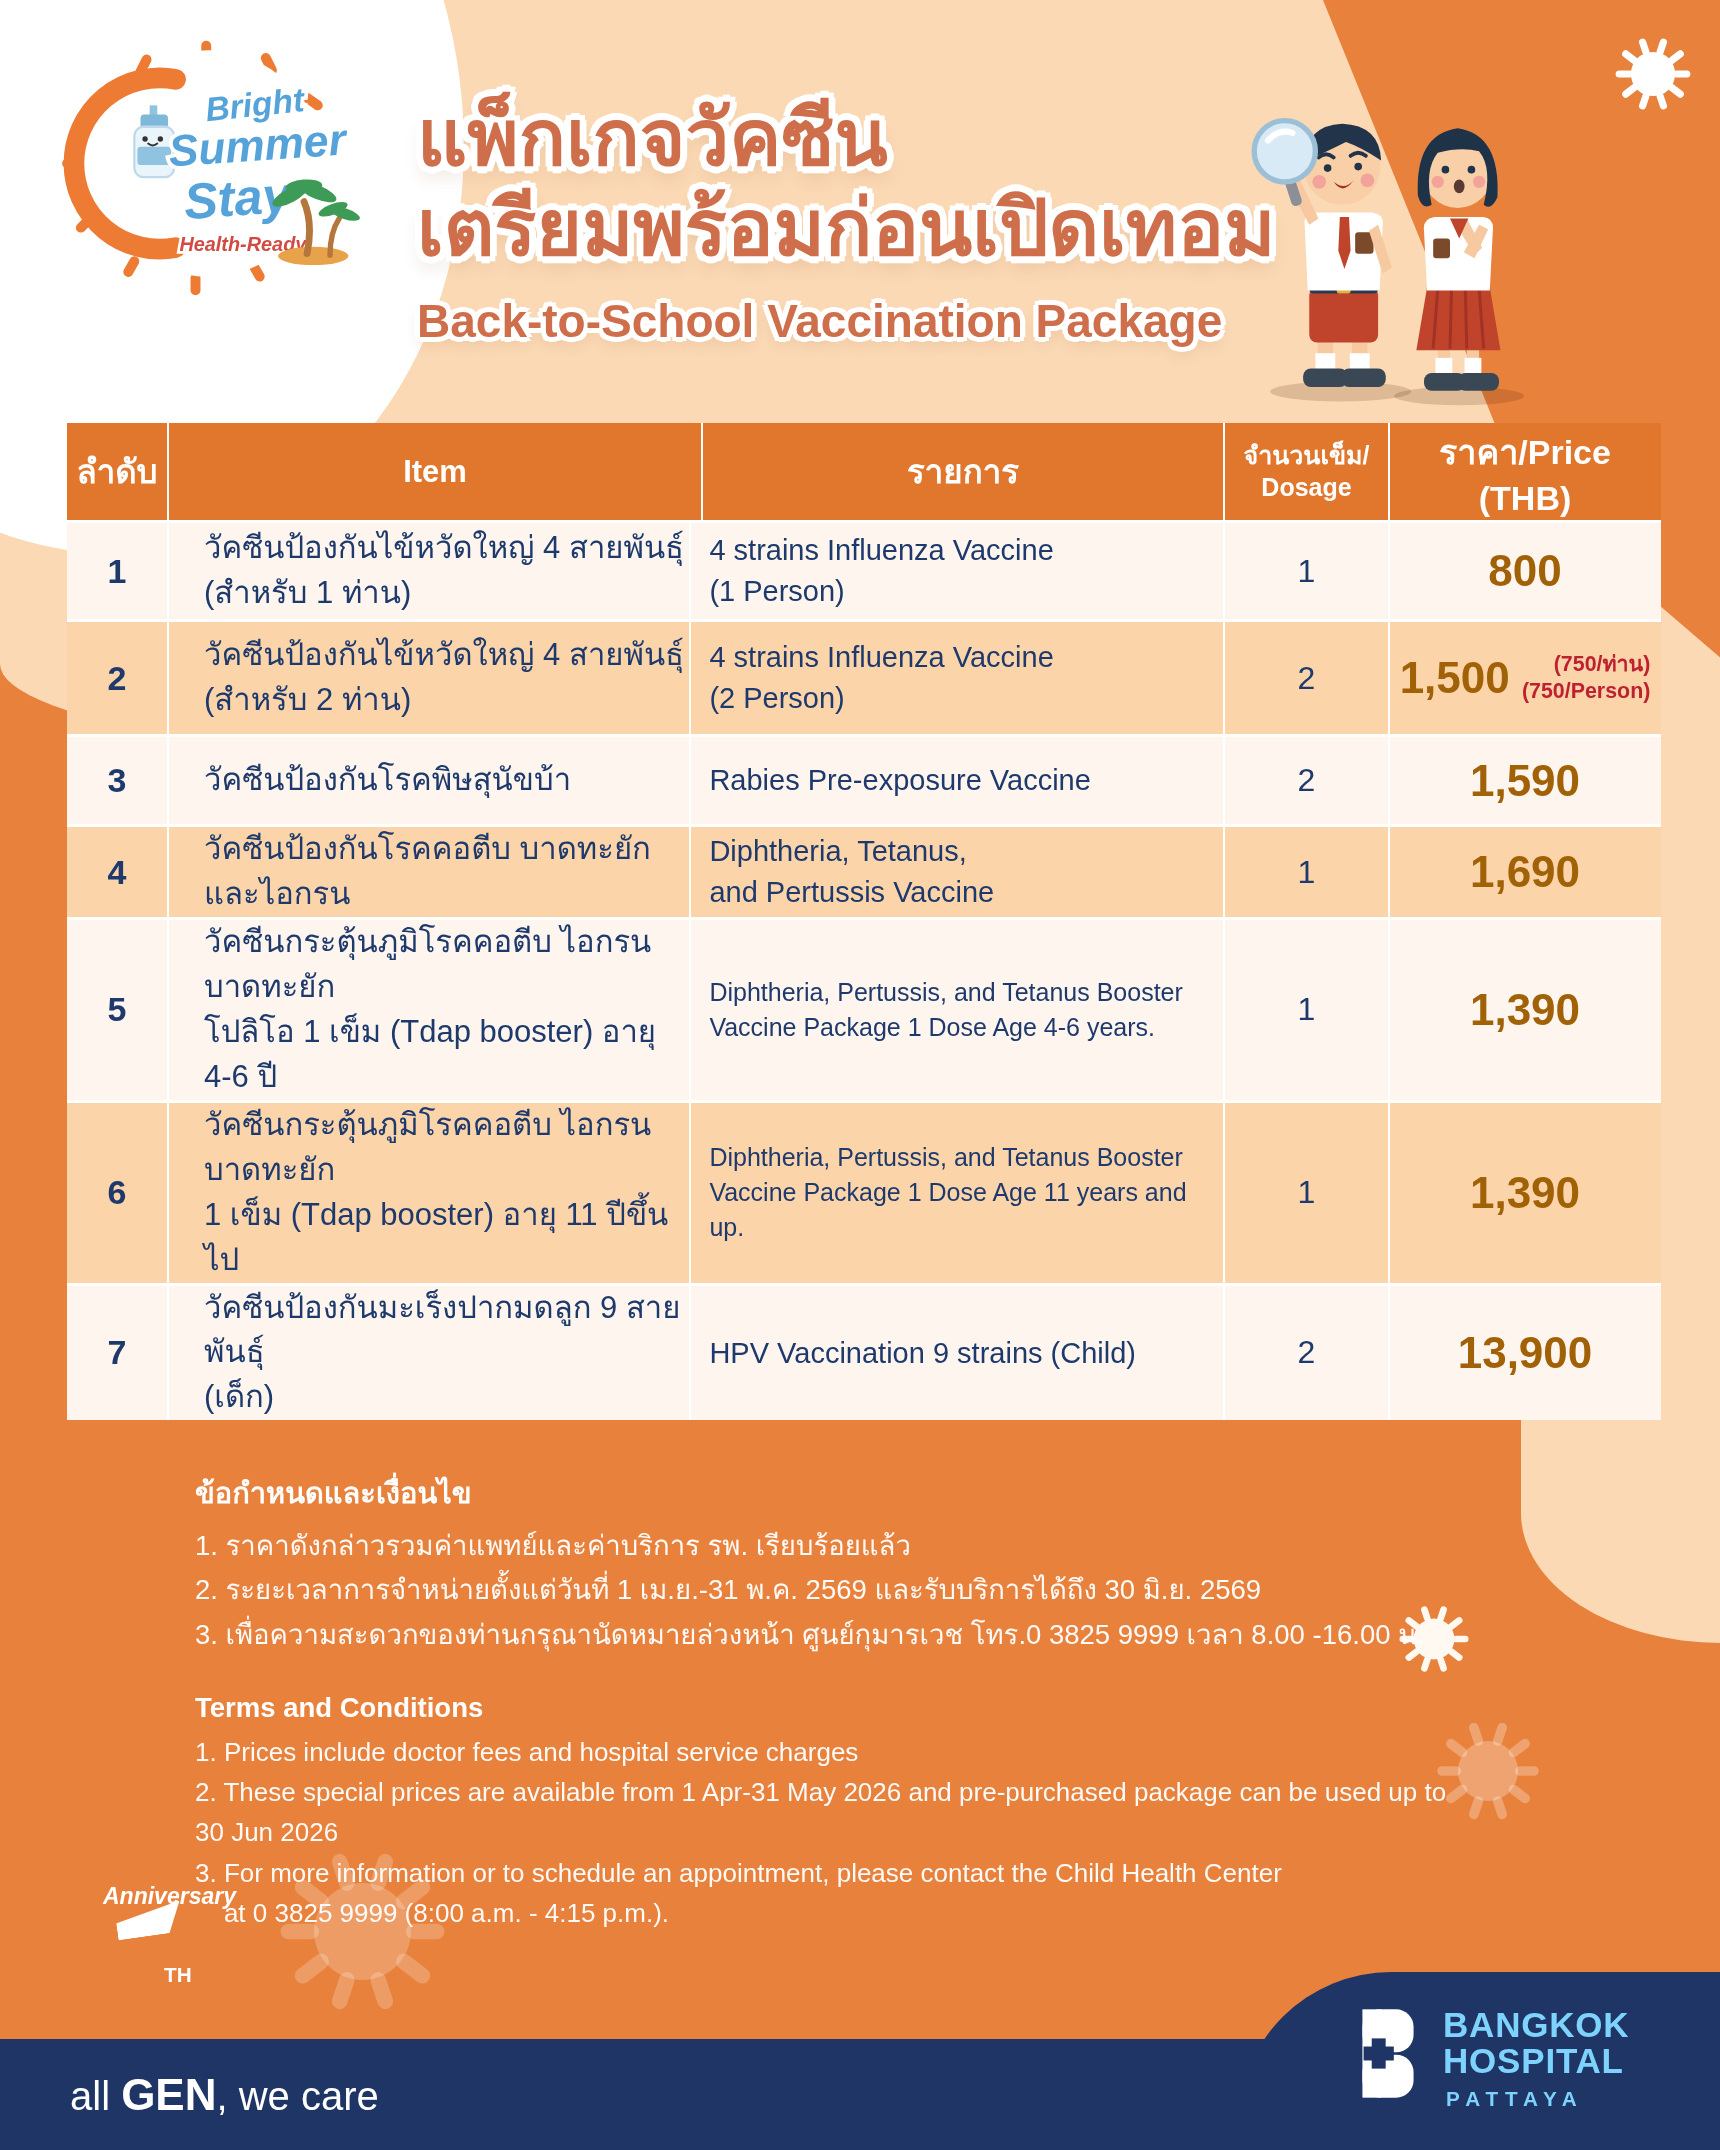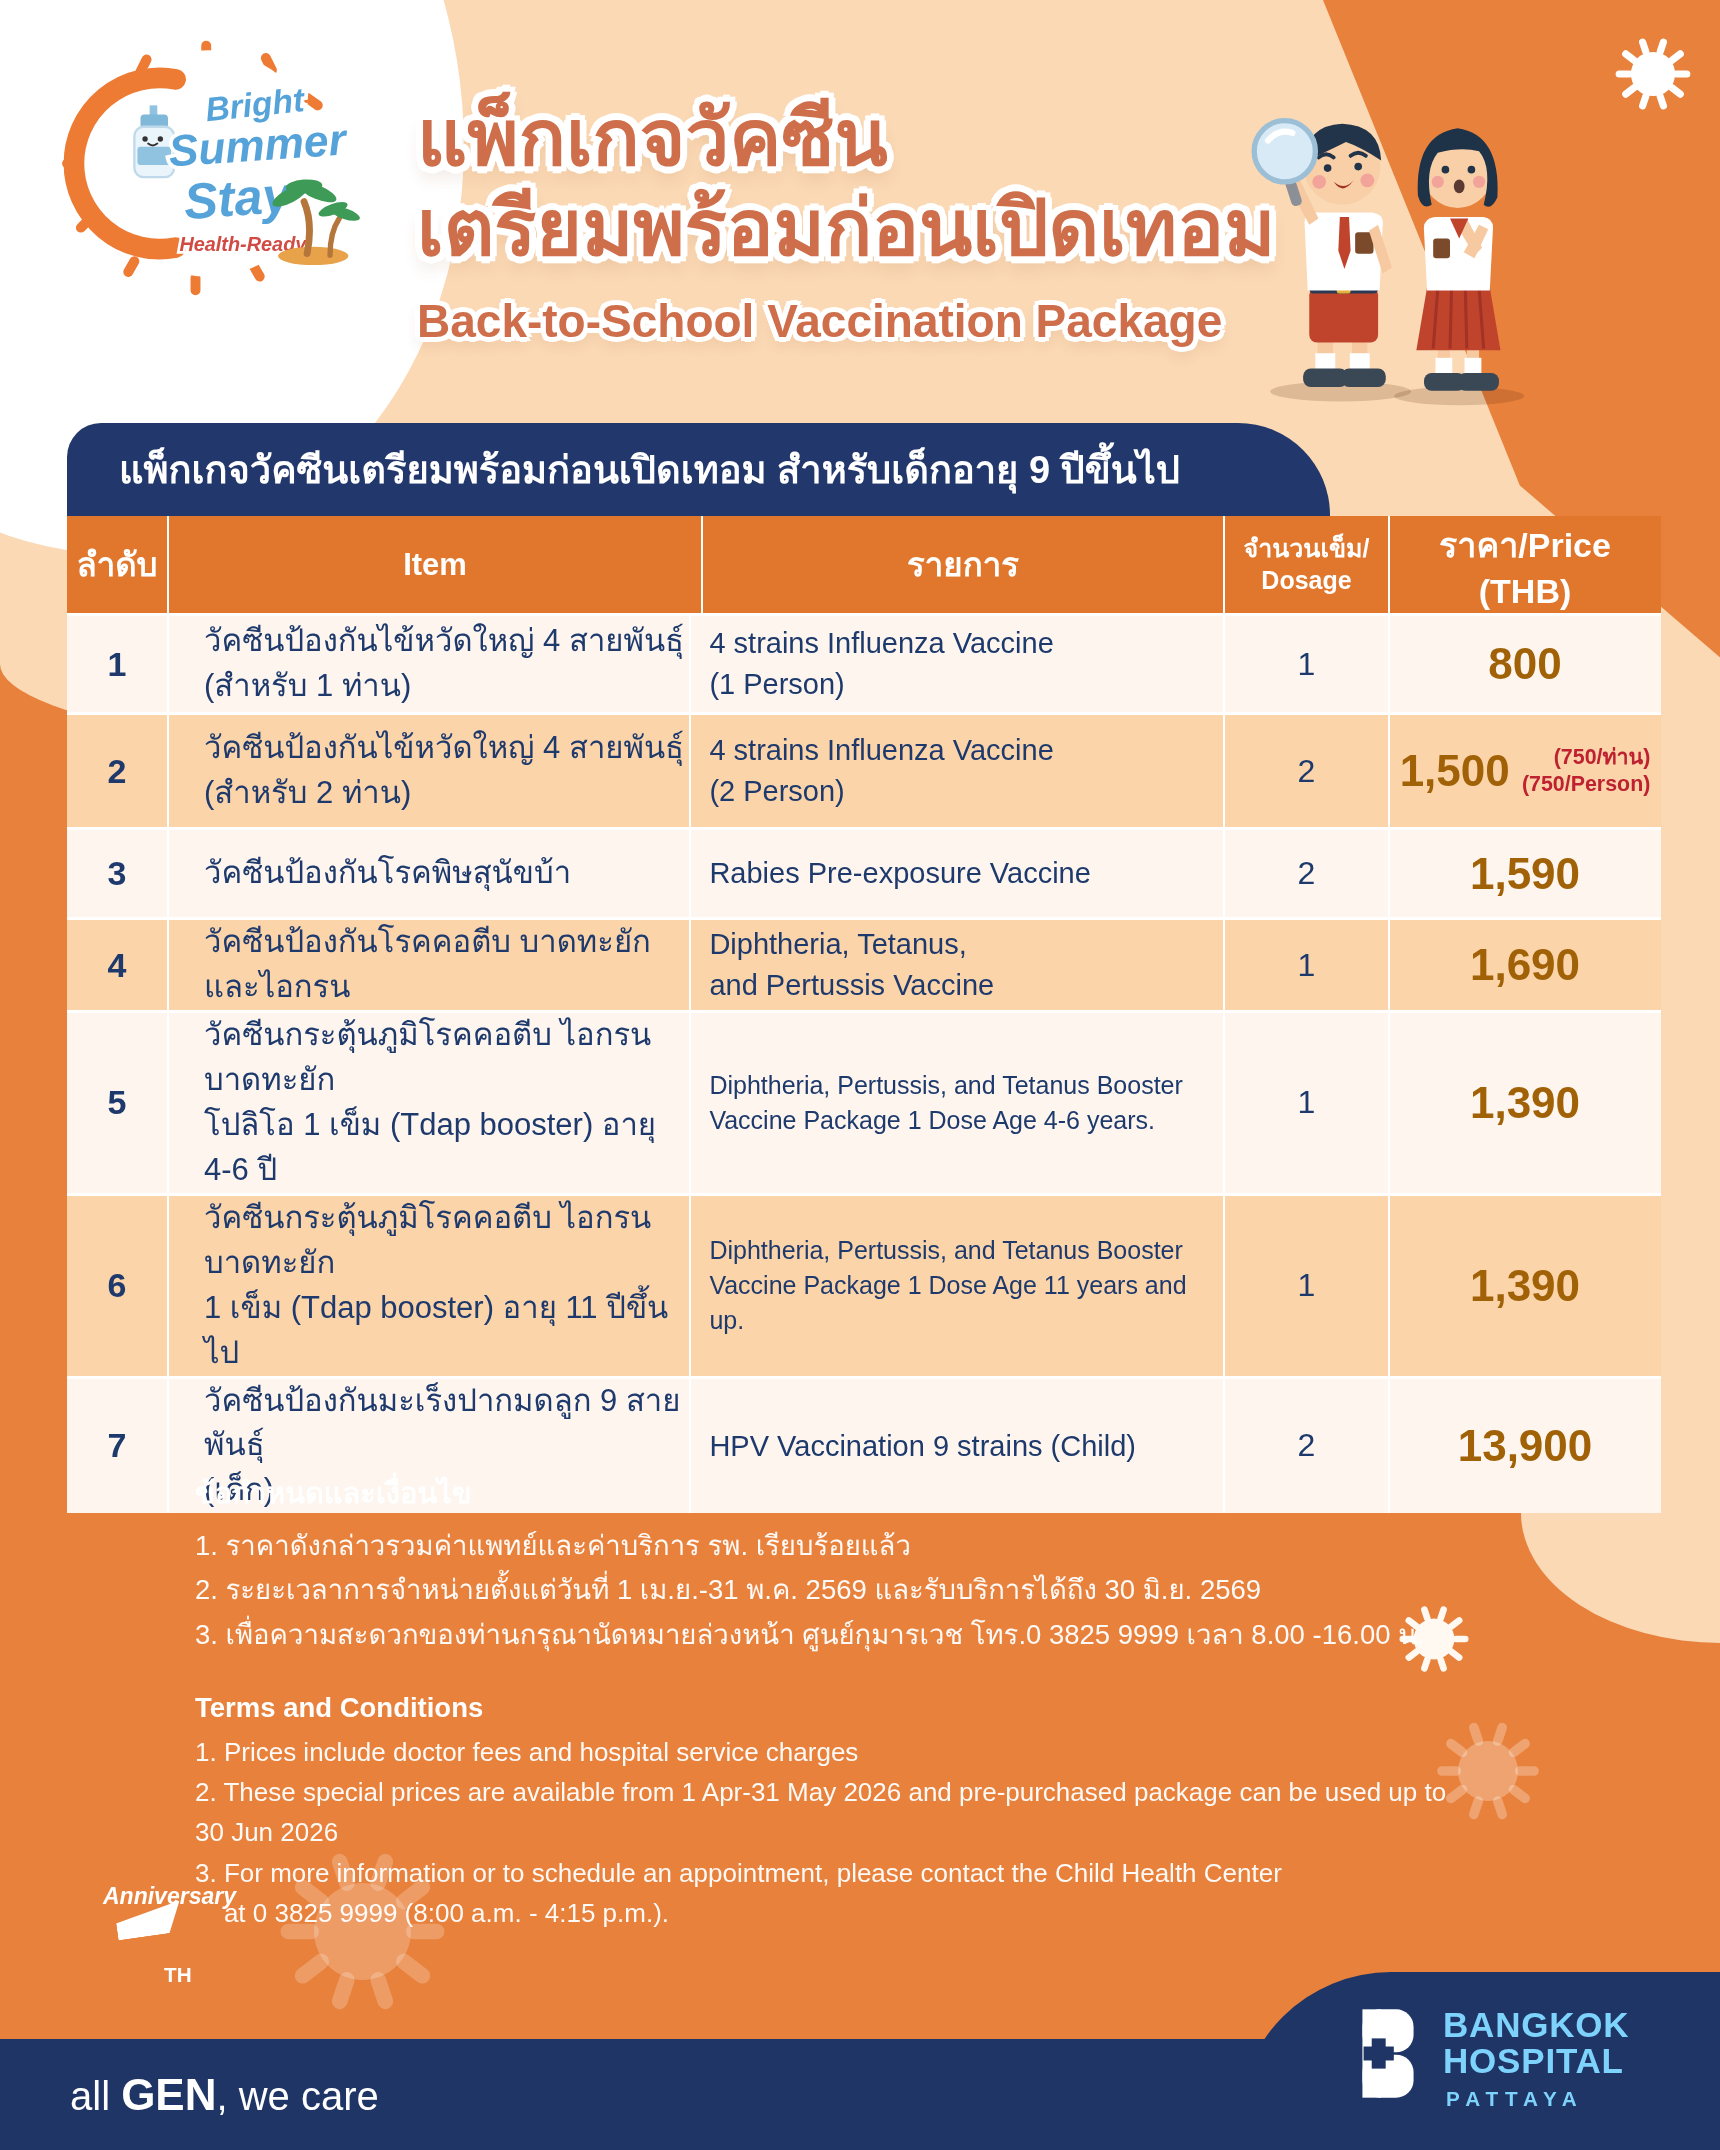--- a/index.html
+++ b/index.html
@@ -252,23 +252,20 @@
       <circle cx="262" cy="142" r="5" fill="#22344A"></circle>
         <circle cx="296" cy="142" r="5" fill="#22344A"></circle>
       <ellipse cx="280" cy="164" rx="7" ry="9" fill="#5A3A33"></ellipse>
       <circle cx="252" cy="158" r="8" fill="#F2A49A"></circle>
         <circle cx="306" cy="158" r="8" fill="#F2A49A"></circle>
     </g>
   </svg>
 </div>
 
 <div class="table-wrap">
-  <div class="banner">
-    <div class="banner-text">แพ็กเกจวัคซีนเตรียมพร้อมก่อนเปิดเทอม สำหรับเด็กอายุ 9 ปีขึ้นไป</div>
-  </div>
   <div class="vtable">
     <div class="trow thead">
       <div class="cell c1 h-th">ลำดับ</div>
       <div class="cell c3 h-item">Item</div>
       <div class="cell c2 h-th">รายการ</div>
       <div class="cell c4 h-dose">จำนวนเข็ม/
 Dosage</div>
       <div class="cell c5 h-price">ราคา/Price (THB)</div>
     </div>
 

